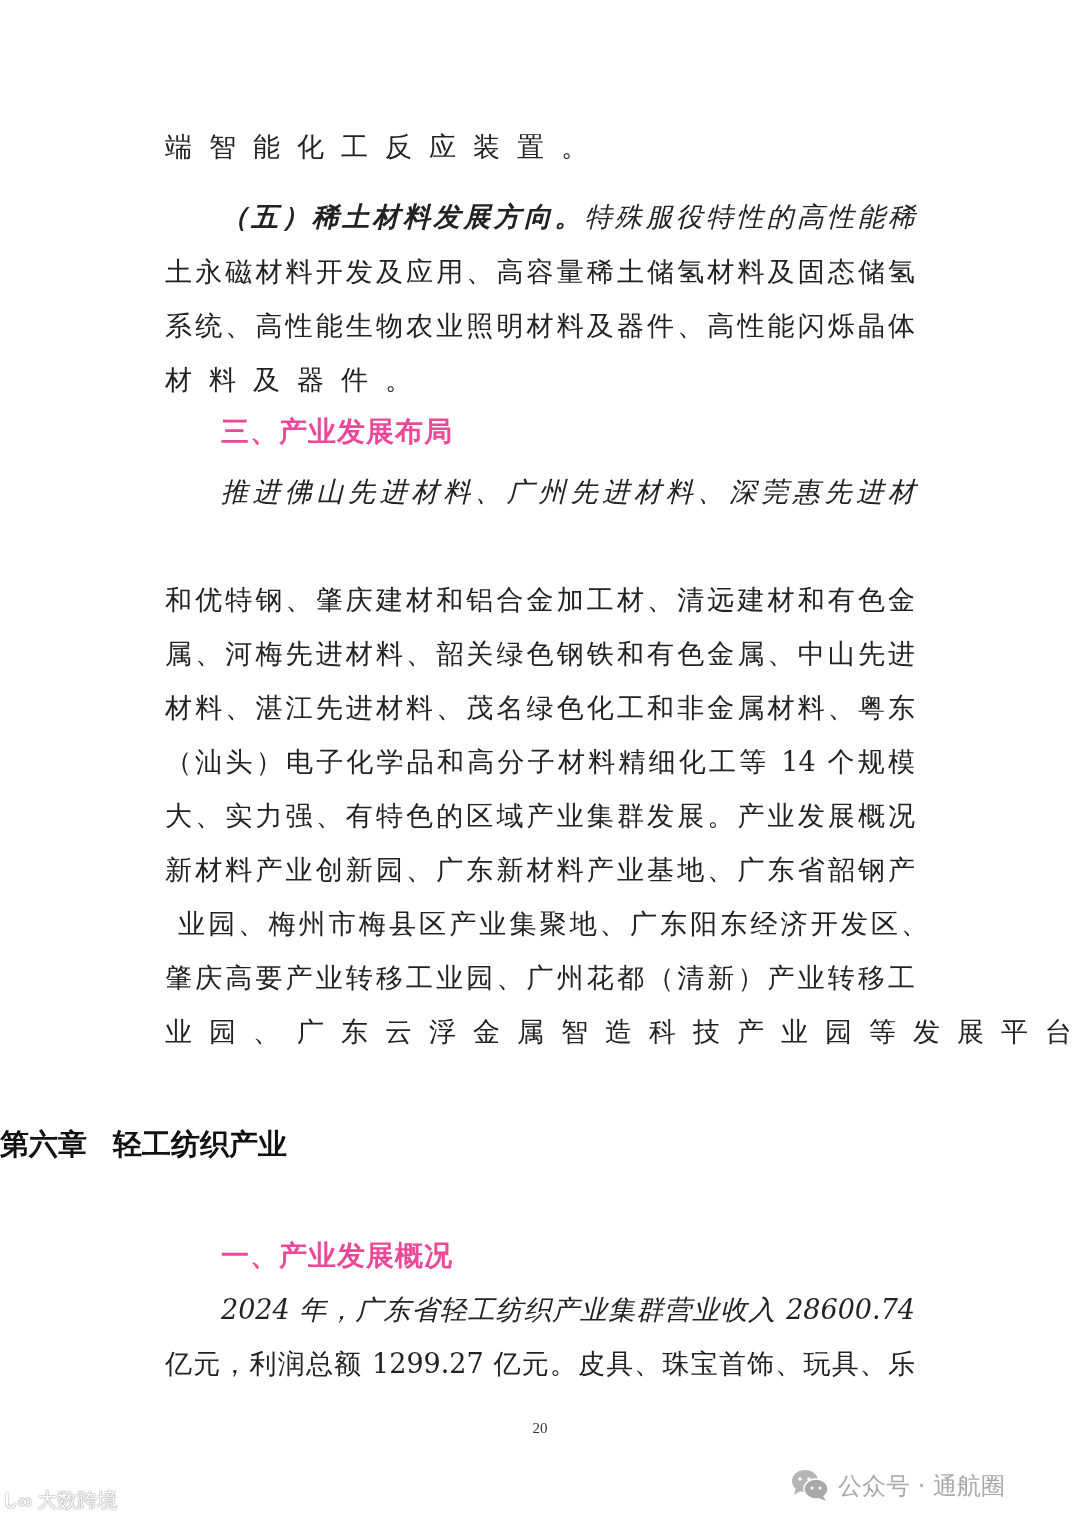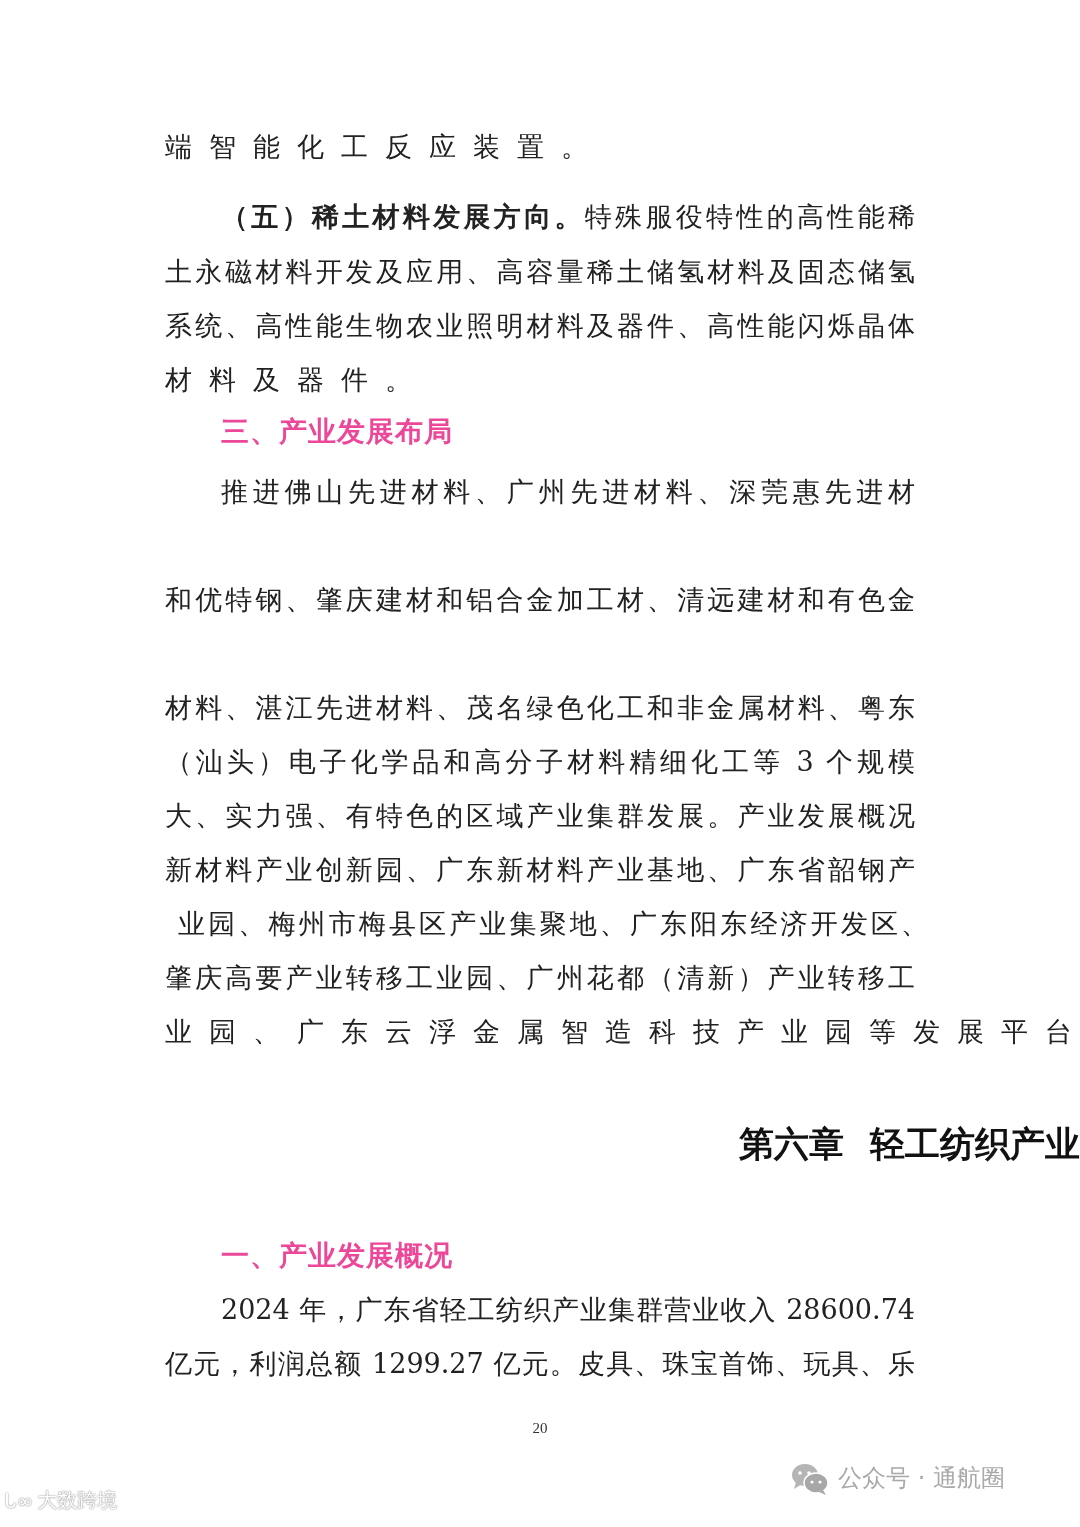--- a/index.html
+++ b/index.html
@@ -32,40 +32,41 @@
       text-align-last: justify;
       color: #222222;
     }
     .line.last {
       text-align-last: left;
       letter-spacing: 17px;
     }
     .line.indent {
       left: 221px;
       width: 694px;
+      font-style: italic;
     }
     .heading {
       position: absolute;
       left: 221px;
       font-family: Liberation Sans, sans-serif;
       font-weight: bold;
       font-size: 28px;
       line-height: 40px;
       color: #ec4899;
       letter-spacing: 1px;
     }
     .chapter-title {
       position: absolute;
       left: 0;
       width: 1080px;
       top: 1122px;
-      text-align: right;
+      text-align: left;
       font-family: "DejaVu Serif", "Liberation Serif", serif;
       font-weight: bold;
-      font-size: 35px;
+      font-size: 29px;
       line-height: 44px;
       color: #111111;
     }
     .chapter-title .gap { display: inline-block; width: 26px; }
     .bold-run {
       font-weight: bold;
     }
     .page-number {
       position: absolute;
       top: 1420px;
@@ -75,21 +76,21 @@
       font-family: "Liberation Serif", serif;
       font-size: 15px;
       color: #333333;
     }
     .wm-right {
       position: absolute;
       left: 790px;
       top: 1462px;
       height: 40px;
       display: flex;
-      align-items: flex-start;
+      align-items: flex-end;
       gap: 8px;
       font-family: "DejaVu Sans", "Liberation Sans", sans-serif;
       font-size: 24px;
       color: #a9a9a9;
     }
     .wechat-icon {
       width: 40px; height: 34px; position: relative;
     }
     .wm-left {
       position: absolute;
@@ -114,22 +115,23 @@
   <div class="line indent" style="top:197px;"><span class="bold-run">（五）稀土材料发展方向。</span><span>特殊服役特性的高性能稀</span></div>
 
   <div class="line" style="top:252px;">土永磁材料开发及应用、高容量稀土储氢材料及固态储氢</div>
   <div class="line" style="top:306px;">系统、高性能生物农业照明材料及器件、高性能闪烁晶体</div>
   <div class="line last" style="top:360px;">材料及器件。</div>
 
   <div class="heading" style="top:412px;">三、产业发展布局</div>
 
   <div class="line indent" style="top:472px;">推进佛山先进材料、广州先进材料、深莞惠先进材</div>
   <div class="line" style="top:580px;">和优特钢、肇庆建材和铝合金加工材、清远建材和有色金</div>
+  <div class="line" style="top:634px;">属、河梅先进材料、韶关绿色钢铁和有色金属、中山先进</div>
   <div class="line" style="top:688px;">材料、湛江先进材料、茂名绿色化工和非金属材料、粤东</div>
-  <div class="line" style="top:742px;">（汕头）电子化学品和高分子材料精细化工等 3 个规模</div>
+  <div class="line" style="top:742px;">（汕头）电子化学品和高分子材料精细化工等 14 个规模</div>
   <div class="line" style="top:796px;">大、实力强、有特色的区域产业集群发展。产业发展概况</div>
   <div class="line" style="top:850px;">新材料产业创新园、广东新材料产业基地、广东省韶钢产</div>
   <div class="line" style="top:904px;margin-left:13px;">业园、梅州市梅县区产业集聚地、广东阳东经济开发区、</div>
   <div class="line" style="top:958px;">肇庆高要产业转移工业园、广州花都（清新）产业转移工</div>
   <div class="line last" style="top:1012px;">业园、广东云浮金属智造科技产业园等发展平台。</div>
 
   <div class="chapter-title"><span>第六章</span><span class="gap"></span><span>轻工纺织产业</span></div>
 
   <div class="heading" style="top:1236px;">一、产业发展概况</div>
 

